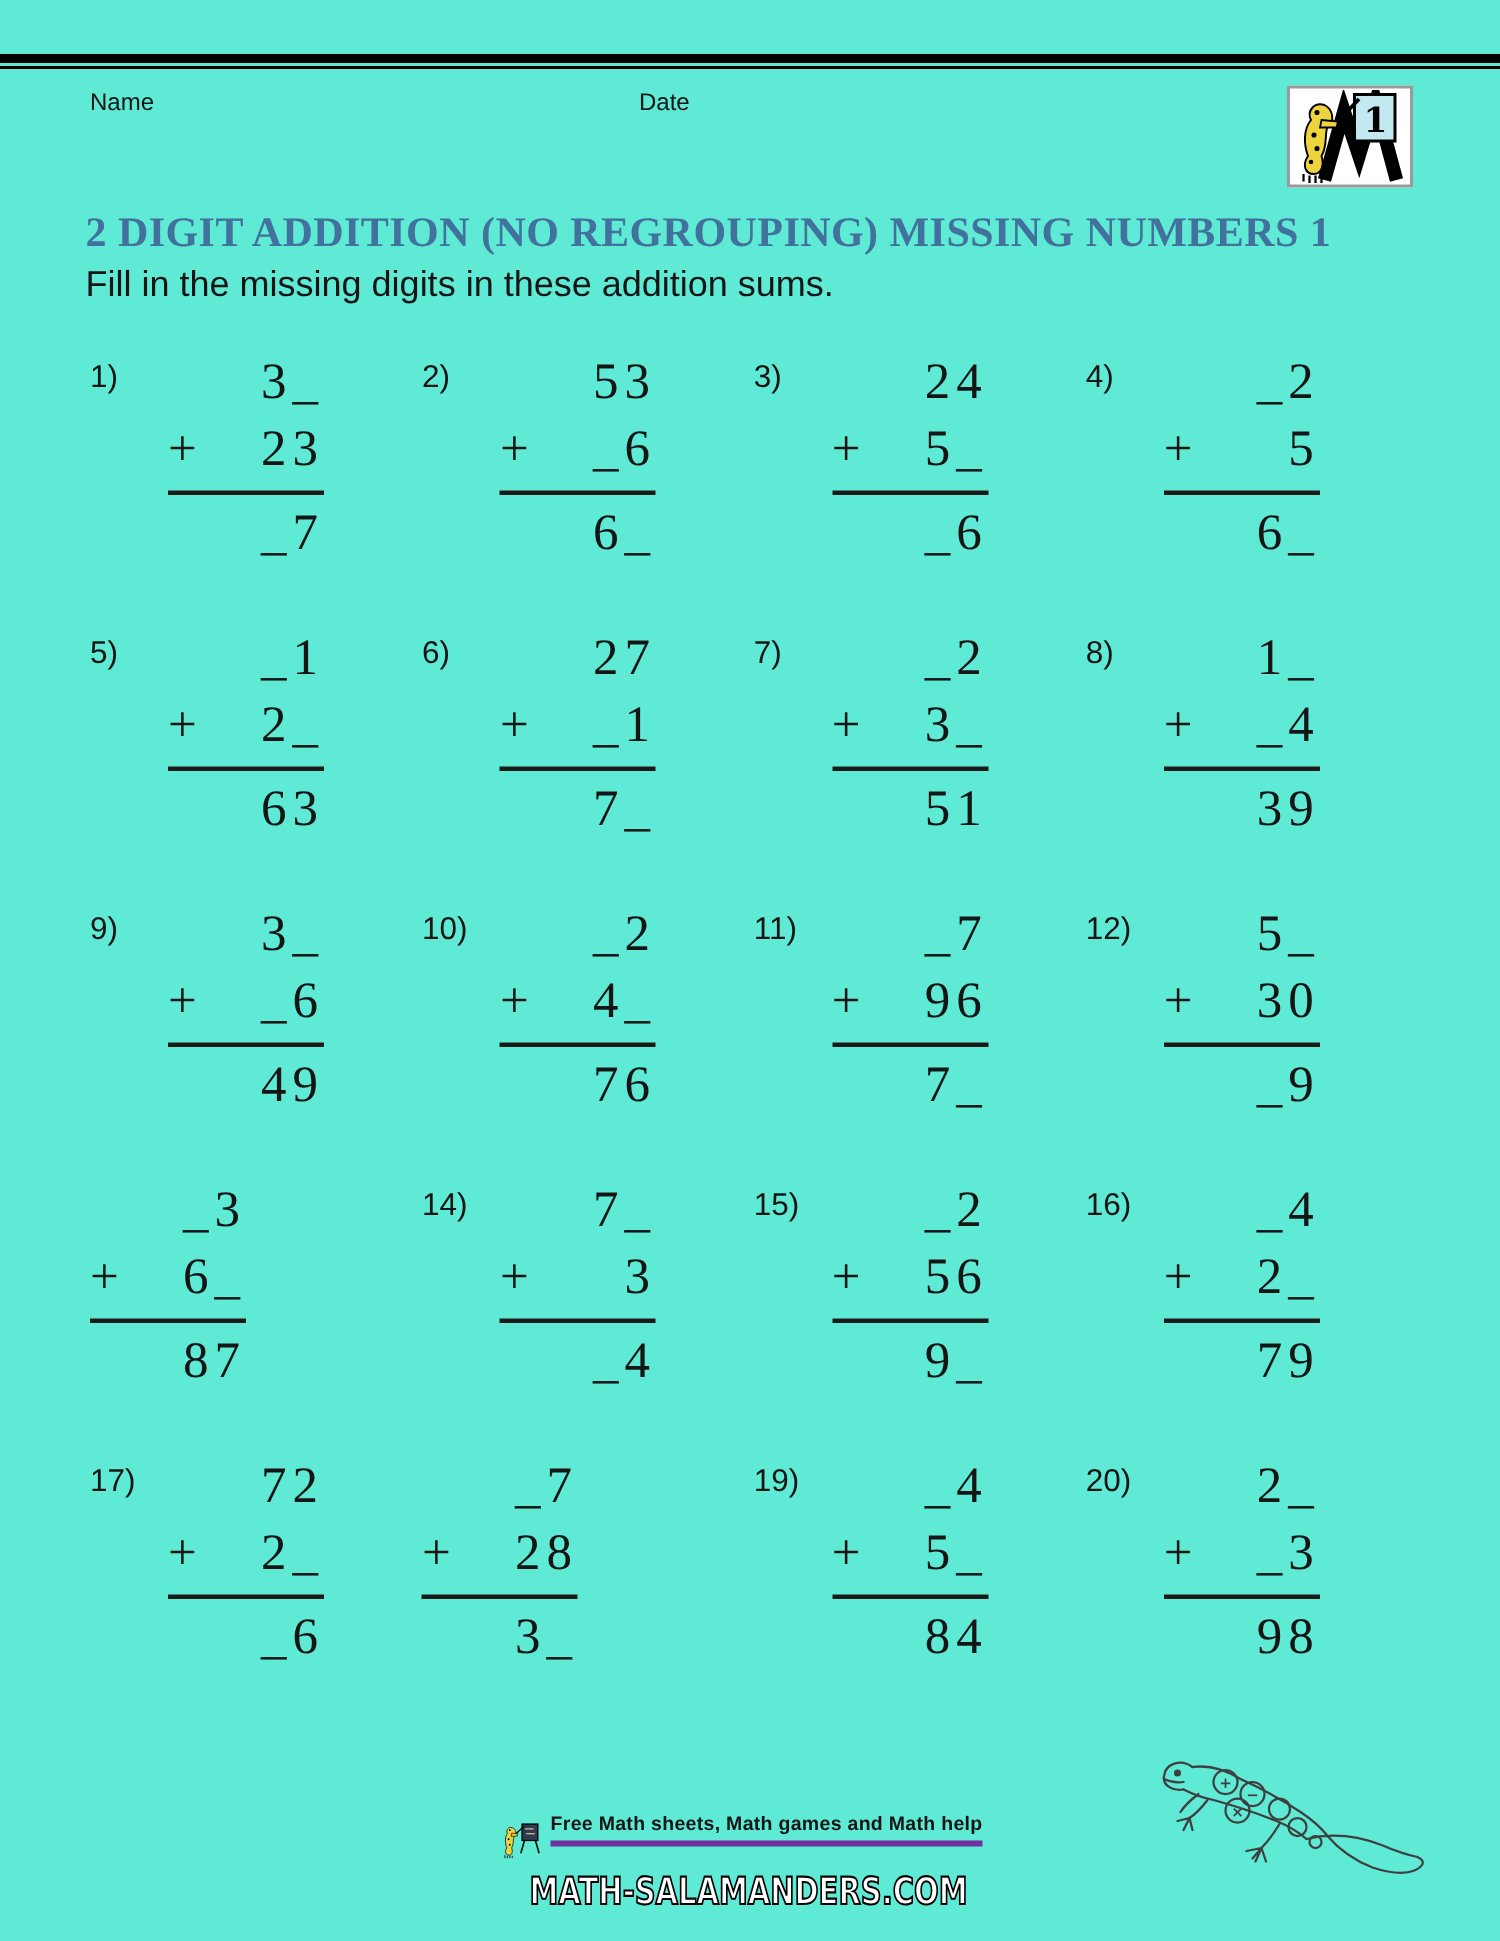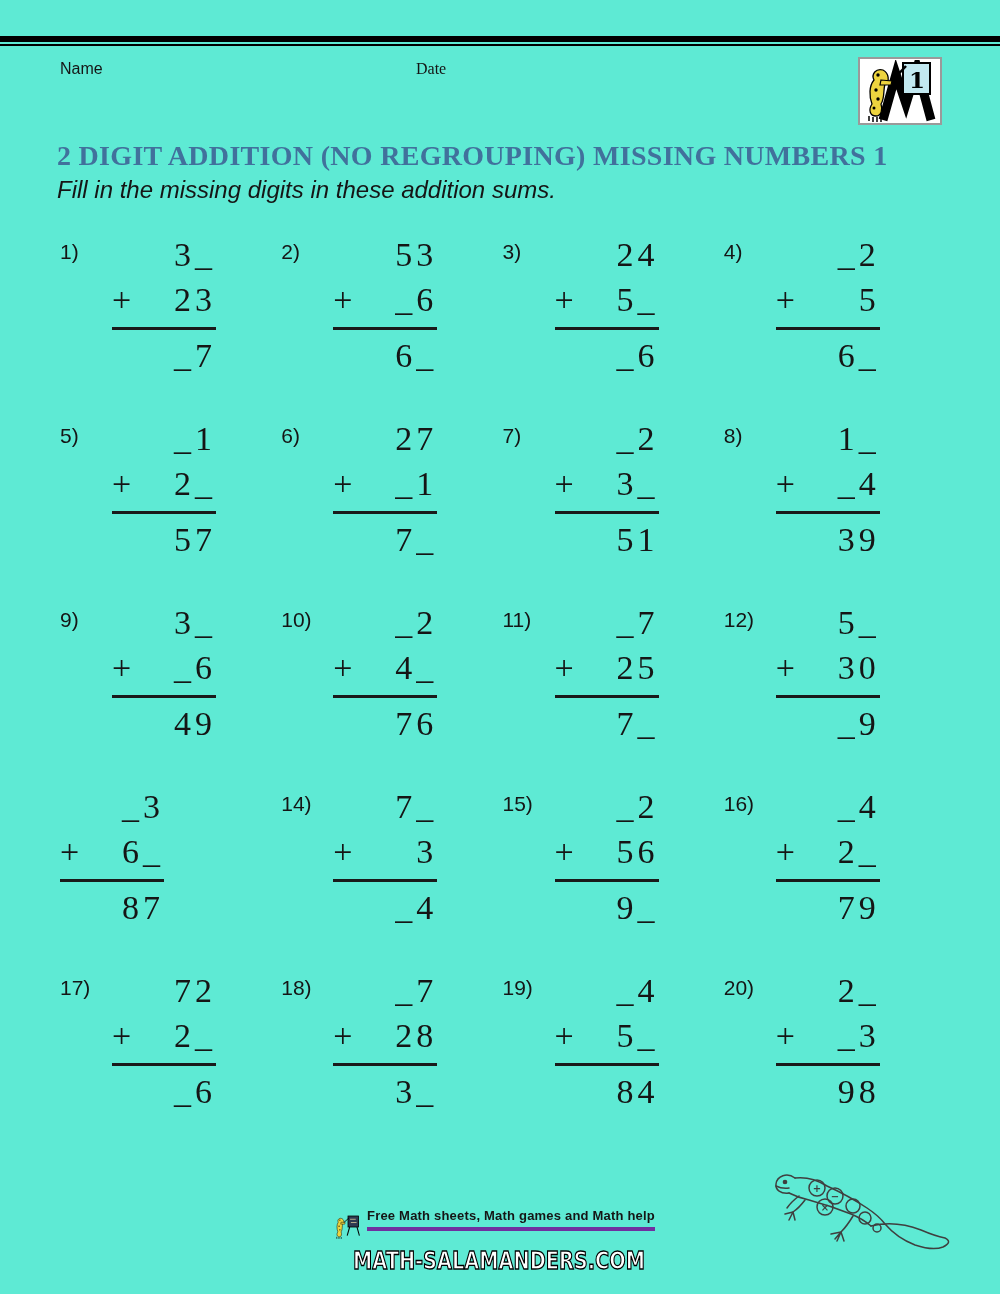--- a/index.html
+++ b/index.html
@@ -11,39 +11,39 @@
     margin: 0 auto;
     background: #5eead4;
     font-family: "Liberation Sans", sans-serif;
     color: #151515;
     overflow: hidden;
   }
   .bar-thick { position:absolute; left:0; top:36px; width:100%; height:6px; background:#000; }
   .bar-thin  { position:absolute; left:0; top:44px; width:100%; height:2px; background:#000; }
 
   .name-label { position:absolute; left:60px;  top:60px; font-size:16px; }
-  .date-label { position:absolute; left:416px; top:60px; font-size:16px;font-family:Liberation Serif, serif; }
+  .date-label { position:absolute; left:426px; top:60px; font-size:16px; }
 
   .badge {
     position:absolute; right:58px; top:57px;
     width:84px; height:68px;
     background:#ffffff;
     border:2px solid #9a9a9a;
     display:flex; align-items:center; justify-content:center;
   }
 
   .title {
     position:absolute; left:57px; top:140px;
     font-family:"Liberation Serif", serif;
     font-size:28px; font-weight:700;
     letter-spacing:0.3px;
   }
   .instruction {
     position:absolute; left:57px; top:176px;
-    font-size:24px; font-style:italic;
+    font-size:24px; 
   }
 
   .grid {
     position:absolute; left:60px; top:232px; width:885px;
     display:grid;
     grid-template-columns: repeat(4, 1fr);
     grid-auto-rows:184px;
   }
   .problem { display:flex; }
   .plabel  { width:52px; padding-top:8px; font-size:21px; }
@@ -155,21 +155,21 @@
 
     <div class="problem">
       <div class="plabel">5)</div>
       <div class="pbody">
         <div class="pline ptop">_1</div>
         <div class="pline pmid">
           <span class="plus">+</span>
           <span class="pnum">2_</span>
         </div>
         <div class="prule"></div>
-        <div class="pline pans">57</div>
+        <div class="pline pans">63</div>
       </div>
     </div>
 
     <div class="problem">
       <div class="plabel">6)</div>
       <div class="pbody">
         <div class="pline ptop">27</div>
         <div class="pline pmid">
           <span class="plus">+</span>
           <span class="pnum">_1</span>
@@ -230,21 +230,21 @@
         <div class="pline pans">76</div>
       </div>
     </div>
 
     <div class="problem">
       <div class="plabel">11)</div>
       <div class="pbody">
         <div class="pline ptop">_7</div>
         <div class="pline pmid">
           <span class="plus">+</span>
-          <span class="pnum">25</span>
+          <span class="pnum">96</span>
         </div>
         <div class="prule"></div>
         <div class="pline pans">7_</div>
       </div>
     </div>
 
     <div class="problem">
       <div class="plabel">12)</div>
       <div class="pbody">
         <div class="pline ptop">5_</div>
@@ -315,21 +315,20 @@
         <div class="pline pmid">
           <span class="plus">+</span>
           <span class="pnum">2_</span>
         </div>
         <div class="prule"></div>
         <div class="pline pans">_6</div>
       </div>
     </div>
 
     <div class="problem">
-      <div class="plabel">18)</div>
       <div class="pbody">
         <div class="pline ptop">_7</div>
         <div class="pline pmid">
           <span class="plus">+</span>
           <span class="pnum">28</span>
         </div>
         <div class="prule"></div>
         <div class="pline pans">3_</div>
       </div>
     </div>

